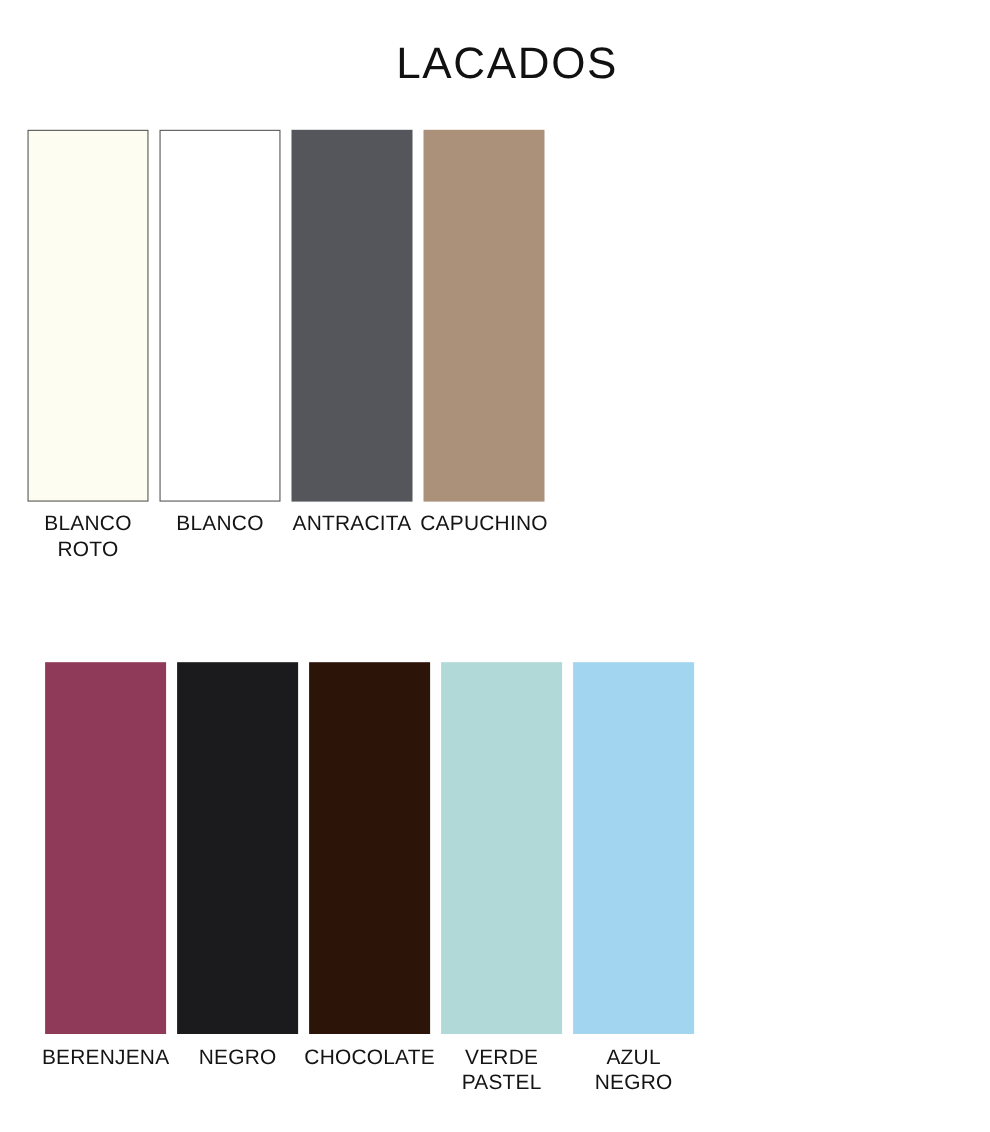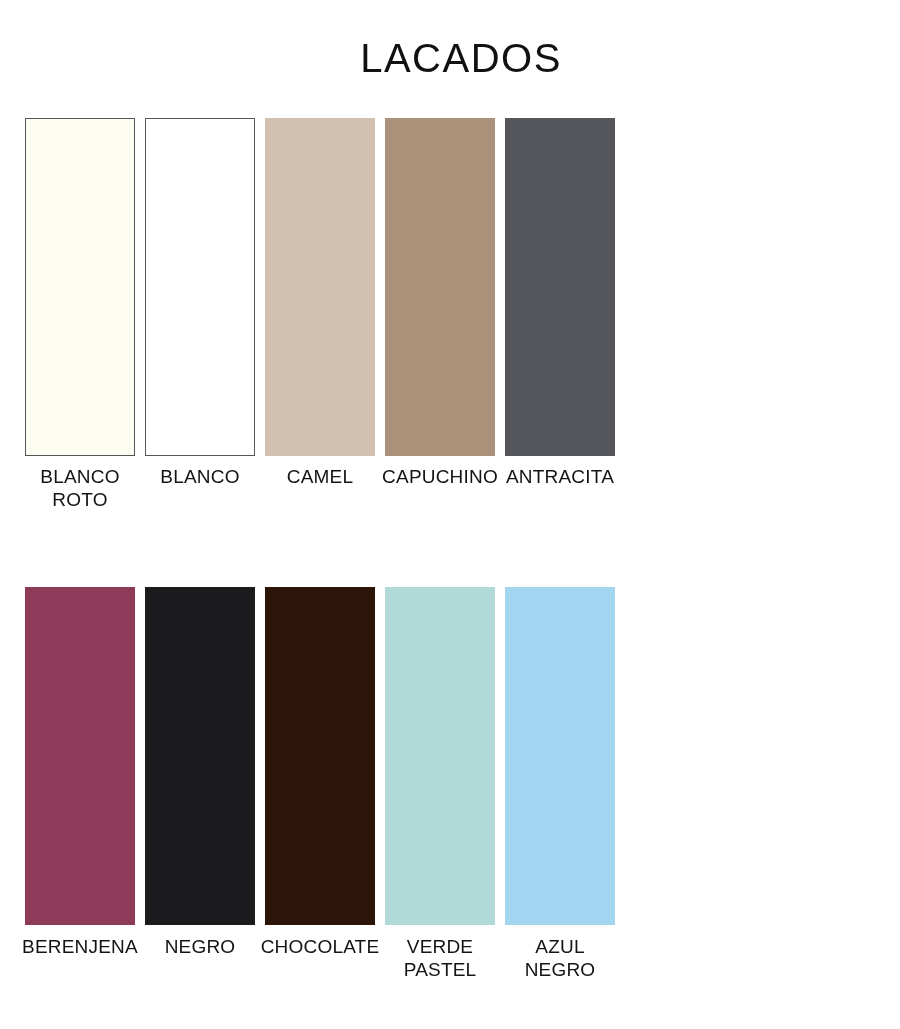--- a/index.html
+++ b/index.html
@@ -37,21 +37,21 @@
   .swatch-row {
     position: absolute;
     left: 34px;
     width: 832px;
     display: flex;
     flex-direction: row;
     justify-content: flex-start;
     align-items: flex-start;
   }
   #row-1 { top: 118px; }
-  #row-2 { top: 587px; }
+  #row-2 { top: 602px; margin-left: 16px; }
 
   .swatch-cell {
     width: 92px;
     margin-right: 28px;
     display: flex;
     flex-direction: column;
     align-items: center;
   }
   .swatch-cell:last-child { margin-right: 0; }
 
@@ -91,30 +91,26 @@
       <div class="swatch-cell">
         <div class="swatch-chip bordered" style="background-color: rgb(253, 253, 242);"></div>
         <div class="swatch-label">BLANCO
 ROTO</div>
       </div>
       <div class="swatch-cell">
         <div class="swatch-chip bordered" style="background-color: rgb(255, 255, 255);"></div>
         <div class="swatch-label">BLANCO</div>
       </div>
       <div class="swatch-cell">
-        <div class="swatch-chip" style="background-color: rgb(210, 192, 177);"></div>
-        <div class="swatch-label">CAMEL</div>
+        <div class="swatch-chip" style="background-color: rgb(84, 86, 92);"></div>
+        <div class="swatch-label">ANTRACITA</div>
       </div>
       <div class="swatch-cell">
         <div class="swatch-chip" style="background-color: rgb(171, 144, 122);"></div>
         <div class="swatch-label">CAPUCHINO</div>
-      </div>
-      <div class="swatch-cell">
-        <div class="swatch-chip" style="background-color: rgb(84, 86, 92);"></div>
-        <div class="swatch-label">ANTRACITA</div>
       </div>
     </div>
   <div class="swatch-row" id="row-2">
       <div class="swatch-cell">
         <div class="swatch-chip" style="background-color: rgb(142, 58, 88);"></div>
         <div class="swatch-label">BERENJENA</div>
       </div>
       <div class="swatch-cell">
         <div class="swatch-chip" style="background-color: rgb(27, 26, 28);"></div>
         <div class="swatch-label">NEGRO</div>

